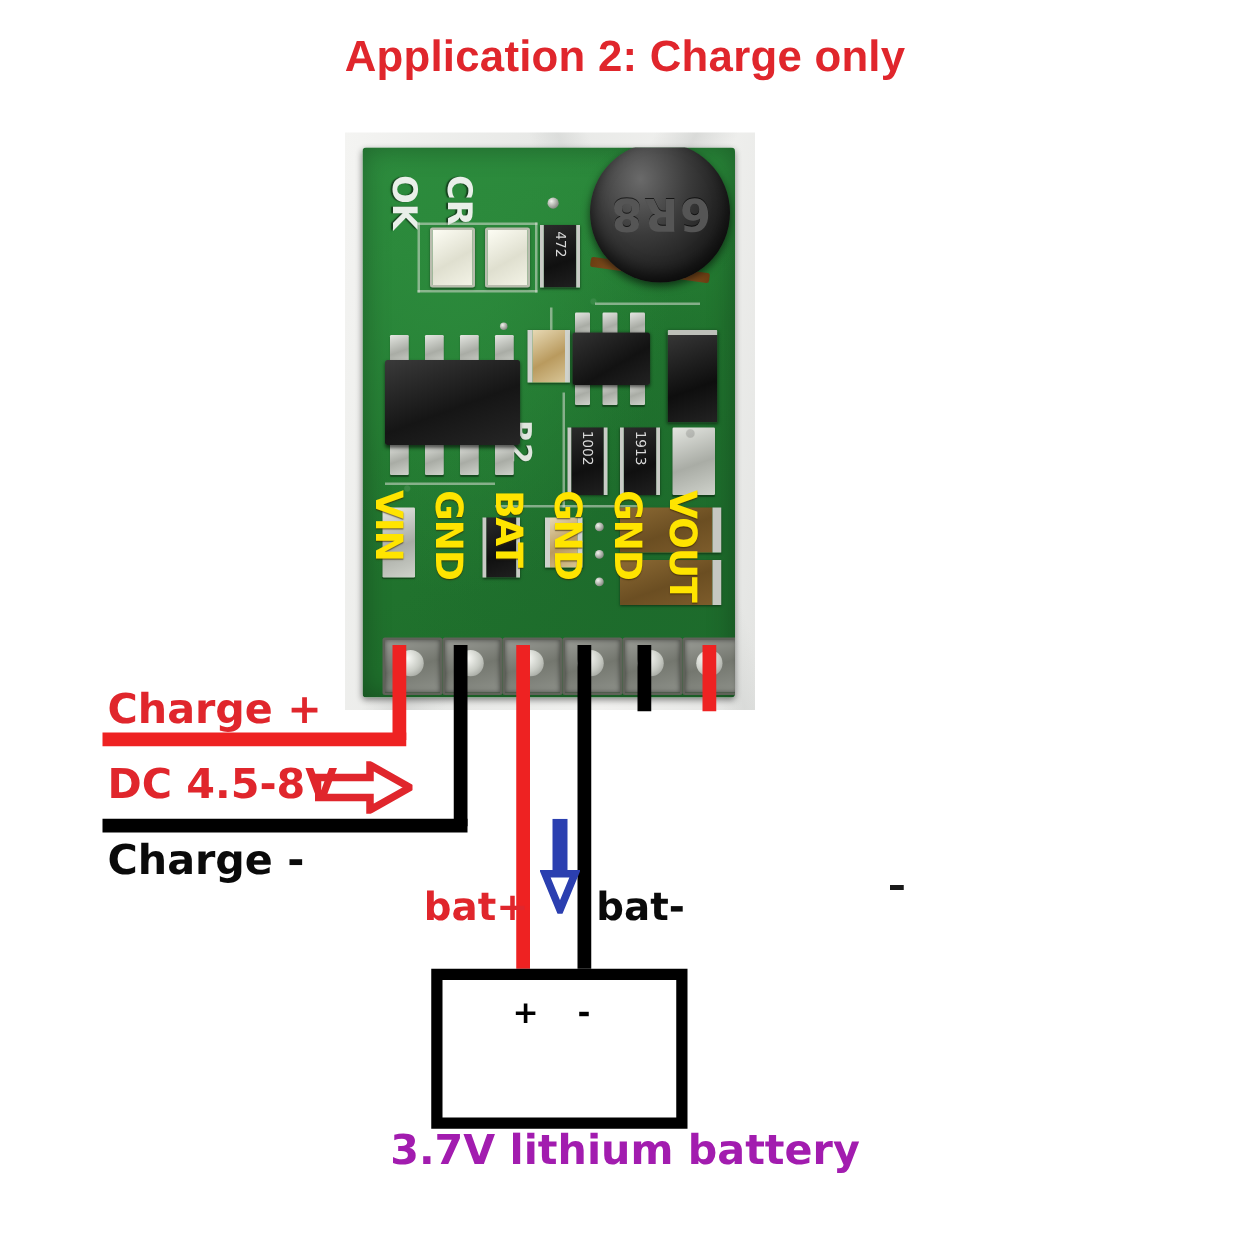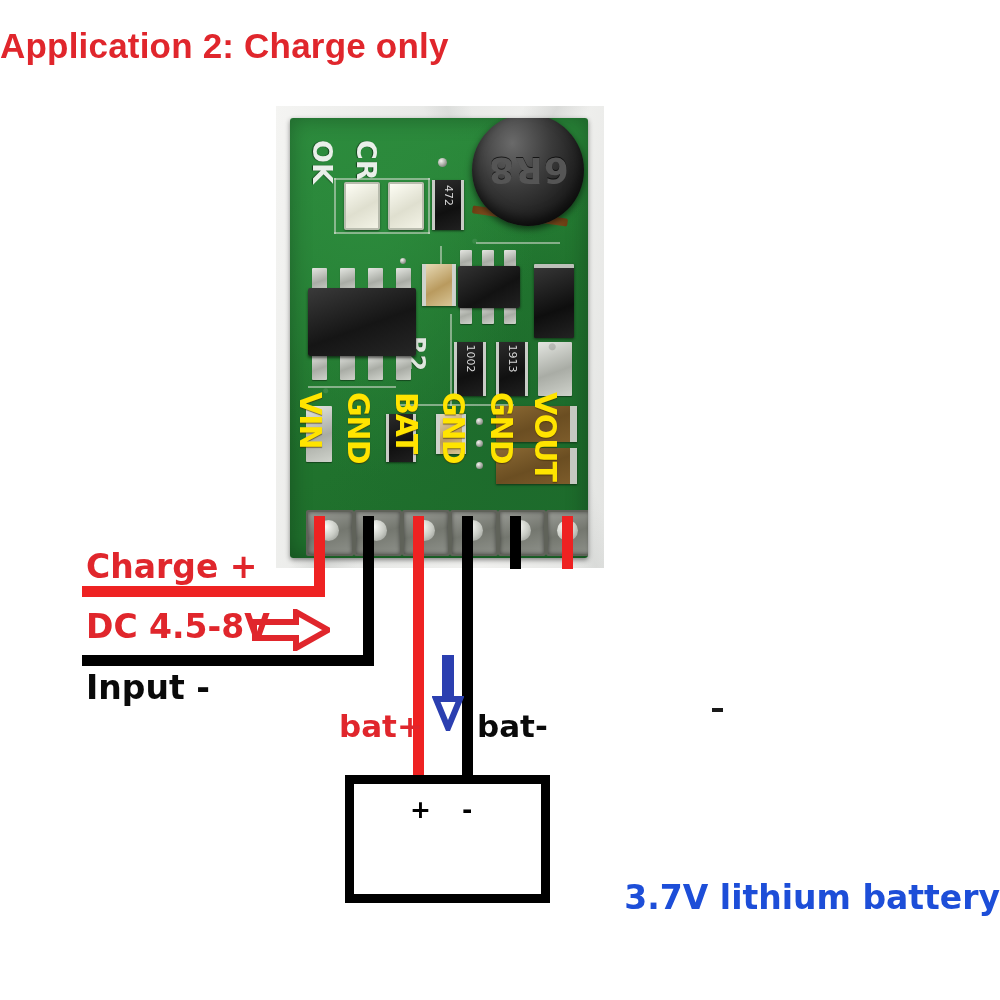--- a/index.html
+++ b/index.html
@@ -18,20 +18,21 @@
     background: #ffffff;
     overflow: hidden;
   }
 
   
   #title {
     position: absolute;
     left: 0;
     top: 26px;
     width: 1000px;
+    text-align: center;
     font-size: 35px;
     font-weight: bold;
     color: #e0262c;
     letter-spacing: 0.2px;
     white-space: nowrap;
   }
 
   
   #pcb-wrap {
     position: absolute;
@@ -252,26 +253,26 @@
   .bat-term {
     position: absolute;
     font-family: "DejaVu Sans", sans-serif;
     font-weight: bold;
     font-size: 25px;
     color: #000;
   }
   #bat-caption {
     position: absolute;
     left: 0;
-    top: 878px;
+    top: 900px;
     width: 1000px;
-    text-align: right;
+    text-align: center;
     font-size: 33px;
     font-weight: bold;
-    color: #1d4ed8;
+    color: #a21caf;
     font-family: "DejaVu Sans", sans-serif;
   }
   #stray-dash {
     position: absolute;
     left: 712px;
     top: 708px;
     width: 11px;
     height: 4px;
     background: #1a1a1a;
   }
@@ -400,21 +401,21 @@
   <div class="lbl lbl-red" style="left:86px; top:547px; font-size:33px;">Charge +</div>
 
   <div class="lbl lbl-red" style="left:86px; top:607px; font-size:33px;">DC 4.5-8V</div>
 
   <div id="dc-arrow">
     <svg viewBox="0 0 78 42" width="78" height="42" aria-hidden="true">
       <polygon points="2,13 44,13 44,3 76,21 44,39 44,29 2,29" fill="none" stroke="#e0262c" stroke-width="6" stroke-linejoin="miter"></polygon>
     </svg>
   </div>
 
-  <div class="lbl lbl-blk" style="left:86px; top:668px; font-size:33px;">Input -</div>
+  <div class="lbl lbl-blk" style="left:86px; top:668px; font-size:33px;">Charge -</div>
 
   <div class="lbl lbl-red" style="left:339px; top:708px; font-size:31px;">bat+</div>
 
   <div class="lbl lbl-blk" style="left:477px; top:708px; font-size:31px;">bat-</div>
 
   <div id="blue-arrow">
     <svg viewBox="0 0 32 76" width="32" height="76" aria-hidden="true">
       <polygon points="13,3 19,3 19,44 28,44 16,73 4,44 13,44" fill="none" stroke="#2b3fb0" stroke-width="6" stroke-linejoin="miter"></polygon>
     </svg>
   </div>

